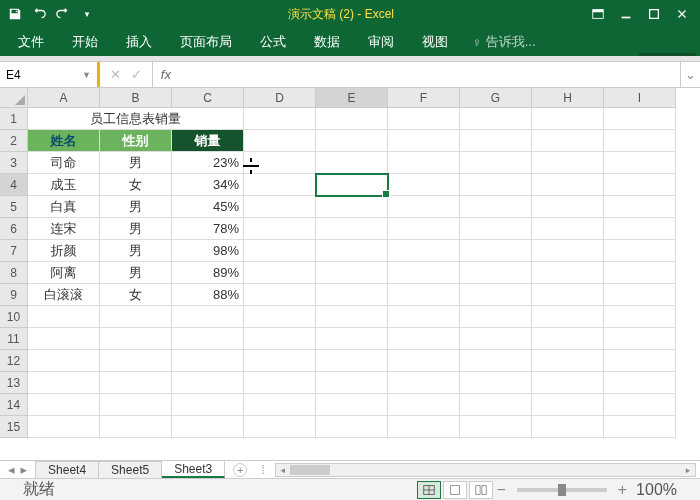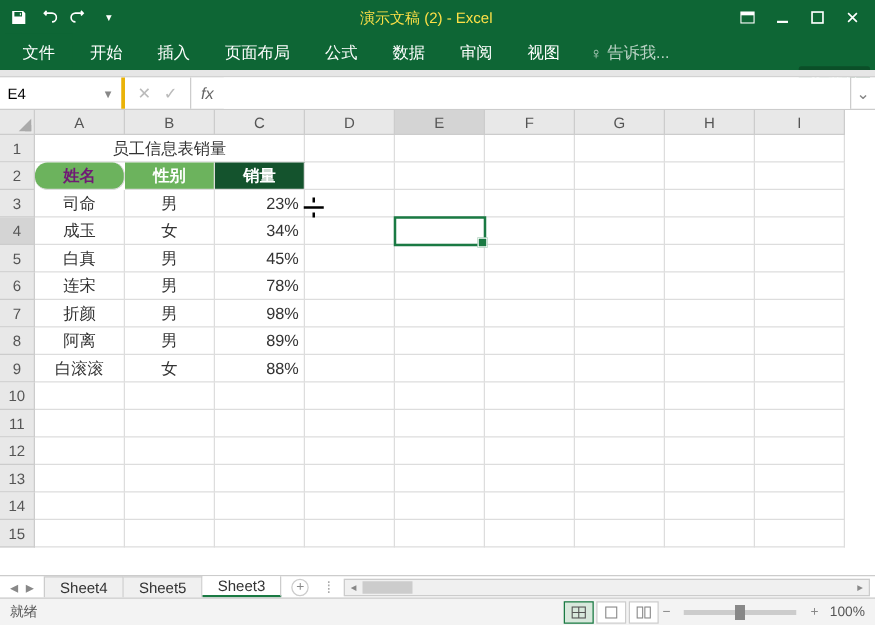--- a/index.html
+++ b/index.html
@@ -55,21 +55,21 @@
 .hscroll-row { height: 18px; display: flex; align-items: center; border-top: 1px solid #ccc; }
 .sh-nav { display: flex; gap: 6px; padding: 0 8px; color: #888; border-right:1px solid #ccc; height:100%; align-items:center; }
 .tabs { display: flex; align-items: stretch; height: 100%; }
 .sh-tab { padding: 0 12px; border-right: 1px solid #ccc; border-top: 1px solid #ccc; font-size: 12px; display: flex; align-items: center; background: #f0f0f0; cursor: pointer; }
 .sh-tab.active { background: #fff; border-bottom: 2px solid #1a7a43; border-top: none; font-weight: 500; }
 .sh-add { width: 24px; display: flex; align-items: center; justify-content: center; color: #888; border: 1px solid #ccc; border-radius: 50%; height: 14px; width: 14px; margin: 2px 8px; font-size:11px; }
 .scroll-track { flex: 1; height: 14px; background: #f0f0f0; border: 1px solid #ccc; margin: 0 4px; position: relative; display:flex; align-items:center; }
 .scroll-track .arrow { width: 14px; text-align:center; color:#888; font-size:9px; }
 .scroll-thumb { position: absolute; left: 14px; width: 40px; top: 1px; bottom: 1px; background: #ccc; }
 
-.statusbar { height: 22px; background: #f3f3f3; border-top: 1px solid #ccc; display: flex; align-items: center; font-size: 11px; color: #555; padding: 0 8px; }
+.statusbar { height: 22px; background: #f3f3f3; border-top: 1px solid #ccc; display: flex; align-items: center; font-size: 16px; color: #555; padding: 0 23px; }
 .statusbar .spacer { flex: 1; }
 .view-btns { display: flex; gap: 2px; }
 .vbtn { width: 24px; height: 18px; border: 1px solid #ccc; display: flex; align-items: center; justify-content: center; background:#fff; }
 .vbtn.active { background: #d8e8dc; border-color:#1a7a43; }
 .zoom-slider { width: 90px; height: 4px; background: #ccc; margin: 0 8px; position: relative; }
 .zoom-slider .thumb { position: absolute; left: 50%; top: -4px; width: 8px; height: 12px; background: #888; transform:translateX(-50%); }
 .zbtn { color:#888; padding:0 3px; cursor:pointer; }
 
 svg { width: 14px; height: 14px; }
 </style>
@@ -175,21 +175,21 @@
       <div class="colhdr">I</div>
       <div class="rowhdr">1</div>
       <div class="cell merged" style="grid-column: 2 / span 3;">员工信息表销量</div>
       <div class="cell"></div>
       <div class="cell"></div>
       <div class="cell"></div>
       <div class="cell"></div>
       <div class="cell"></div>
       <div class="cell"></div>
       <div class="rowhdr">2</div>
-      <div class="cell hdr-cell" style="background: rgb(108, 179, 93); color: #701a75; font-weight: bold; border-radius: 10px;">姓名</div>
+      <div class="cell hdr-cell" style="background: rgb(108, 179, 93); color: #0c4a6e; font-weight: bold;">姓名</div>
       <div class="cell hdr-cell" style="background: rgb(108, 179, 93); color: rgb(255, 255, 255); font-weight: bold;">性别</div>
       <div class="cell hdr-cell" style="background: #14532d; color: rgb(255, 255, 255); font-weight: bold; text-align: right;">销量</div>
       <div class="cell"></div>
       <div class="cell"></div>
       <div class="cell"></div>
       <div class="cell"></div>
       <div class="cell"></div>
       <div class="cell"></div>
       <div class="rowhdr">3</div>
       <div class="cell ">司命</div>

